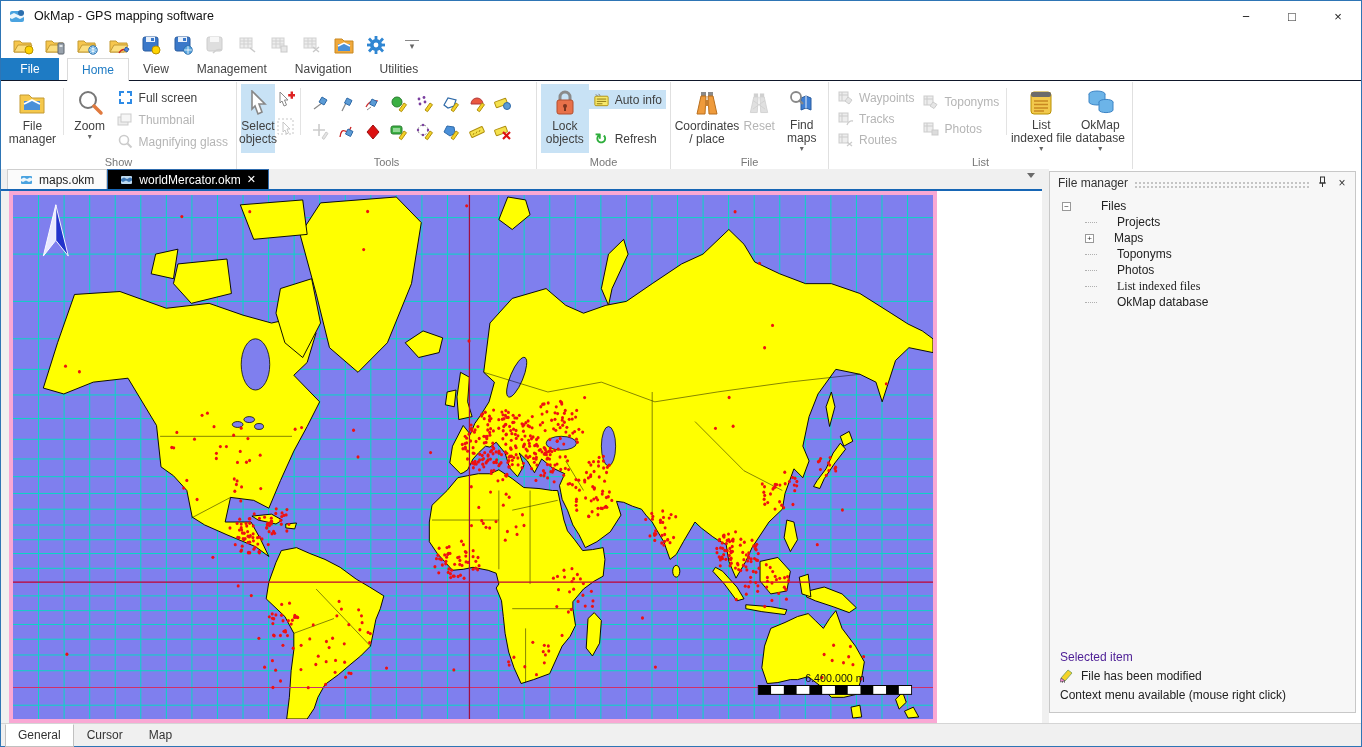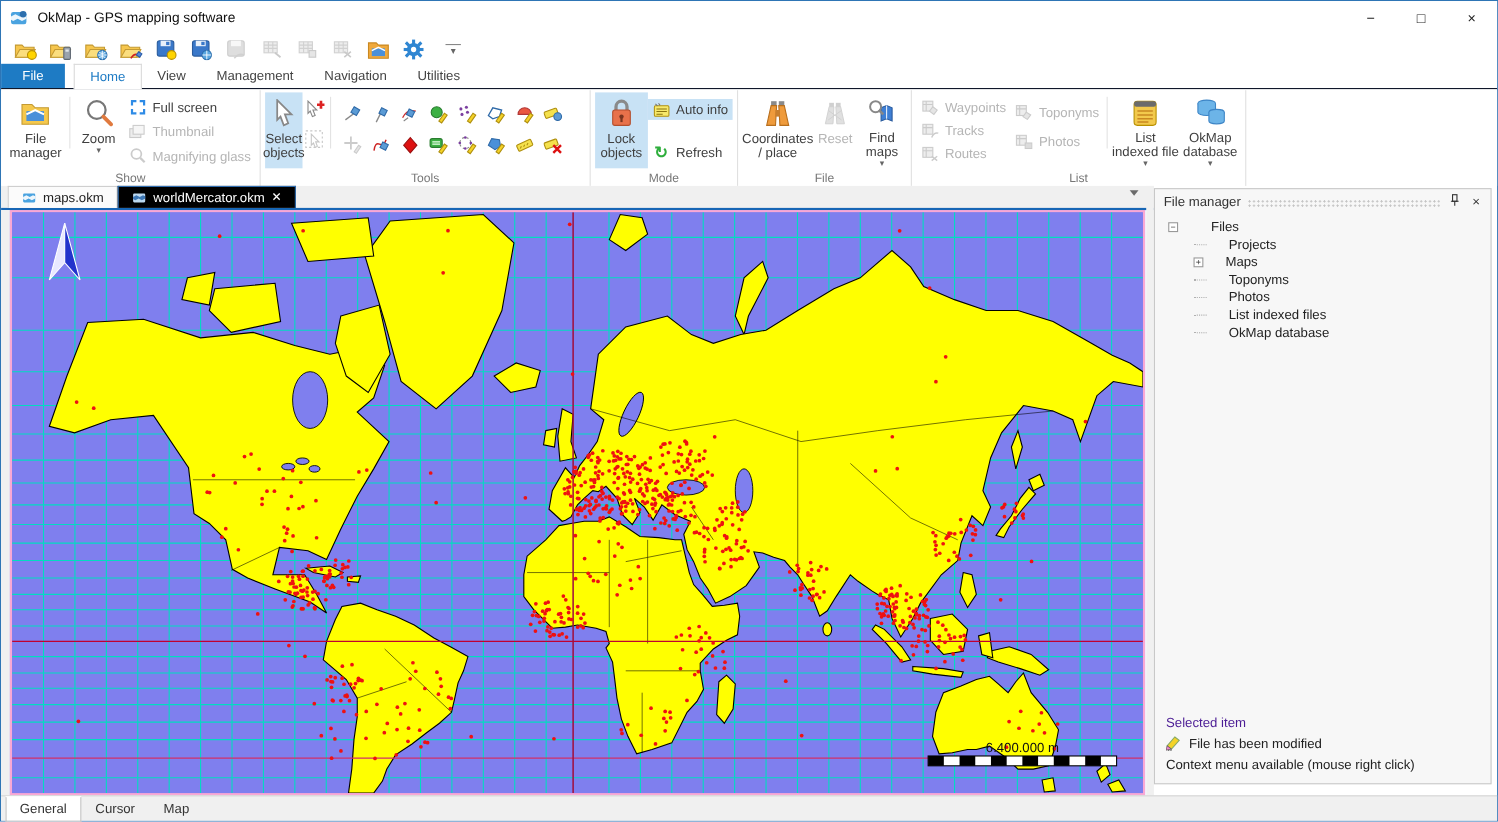--- a/index.html
+++ b/index.html
@@ -42,21 +42,21 @@
   .vsep { width:1px; background:#e3e3e3; margin:4px 3px 18px 3px; }
 
   
   .tabstrip { position:absolute; top:168px; left:0; width:1048px; height:22px; background:#f0f0f0; display:flex; align-items:flex-end; padding-left:6px; border-bottom:2px solid #1766b5; }
   .doctab { height:20px; display:flex; align-items:center; gap:6px; padding:0 12px; background:#fbfbfb; border:1px solid #cfcfcf; border-bottom:none; color:#222; }
   .doctab.active { background:#000000; color:#fff; border-color:#2f6cae; }
   .doctab .closex { font-size:11px; }
   .strip-chevron { position:absolute; right:14px; top:4px; width:0; height:0; border-left:4px solid transparent; border-right:4px solid transparent; border-top:5px solid #6a6a6a; }
 
   
-  .maparea { position:absolute; top:190px; left:8px; width:1032px; height:532px; border:2px solid #f9a8d4; background:#7f7fee; }
+  .maparea { position:absolute; top:190px; left:8px; width:928px; height:532px; border:4px solid #f9a8d4; background:#7f7fee; }
   .maparea svg { display:block; width:100%; height:100%; }
   .leftgutter { position:absolute; top:190px; left:0; width:8px; height:533px; background:#f0f0f0; }
   .midgutter { position:absolute; top:168px; left:1041px; width:7px; height:556px; background:#f0f0f0; }
 
   
   .panel { position:absolute; top:170px; left:1048px; width:307px; height:542px; background:#f7f7f7; border:1px solid #c8c8c8; display:flex; flex-direction:column; }
   .panel-head { height:22px; display:flex; align-items:center; padding:0 6px 0 8px; gap:6px; color:#333; }
   .panel-head .dots { flex:1; height:8px; margin-top:3px; background-image:radial-gradient(#c4c4c4 0.8px, transparent 0.9px); background-size:4px 4px; }
   .panel-head .ph-btn { color:#333; font-size:12px; width:14px; text-align:center; }
   .tree { flex:1; padding-top:4px; }
@@ -1559,21 +1559,21 @@
         <div class="treerow" style="padding-left: 35px;">
           <span class="stub"></span>
           <span style="margin-left: 20px;">Toponyms</span>
         </div>
         <div class="treerow" style="padding-left: 35px;">
           <span class="stub"></span>
           <span style="margin-left: 20px;">Photos</span>
         </div>
         <div class="treerow" style="padding-left: 35px;">
           <span class="stub"></span>
-          <span style="margin-left: 20px;">List indexed files</span>
+          <span style="margin-left: 20px; font-family: Liberation Serif, serif;">List indexed files</span>
         </div>
         <div class="treerow" style="padding-left: 35px;">
           <span class="stub"></span>
           <span style="margin-left: 20px;">OkMap database</span>
         </div>
       </div>
     <div class="panel-foot">
       <div class="pf-title">Selected item</div>
       <div class="pf-line">
         <svg width="13" height="14" viewBox="0 0 13 14">

